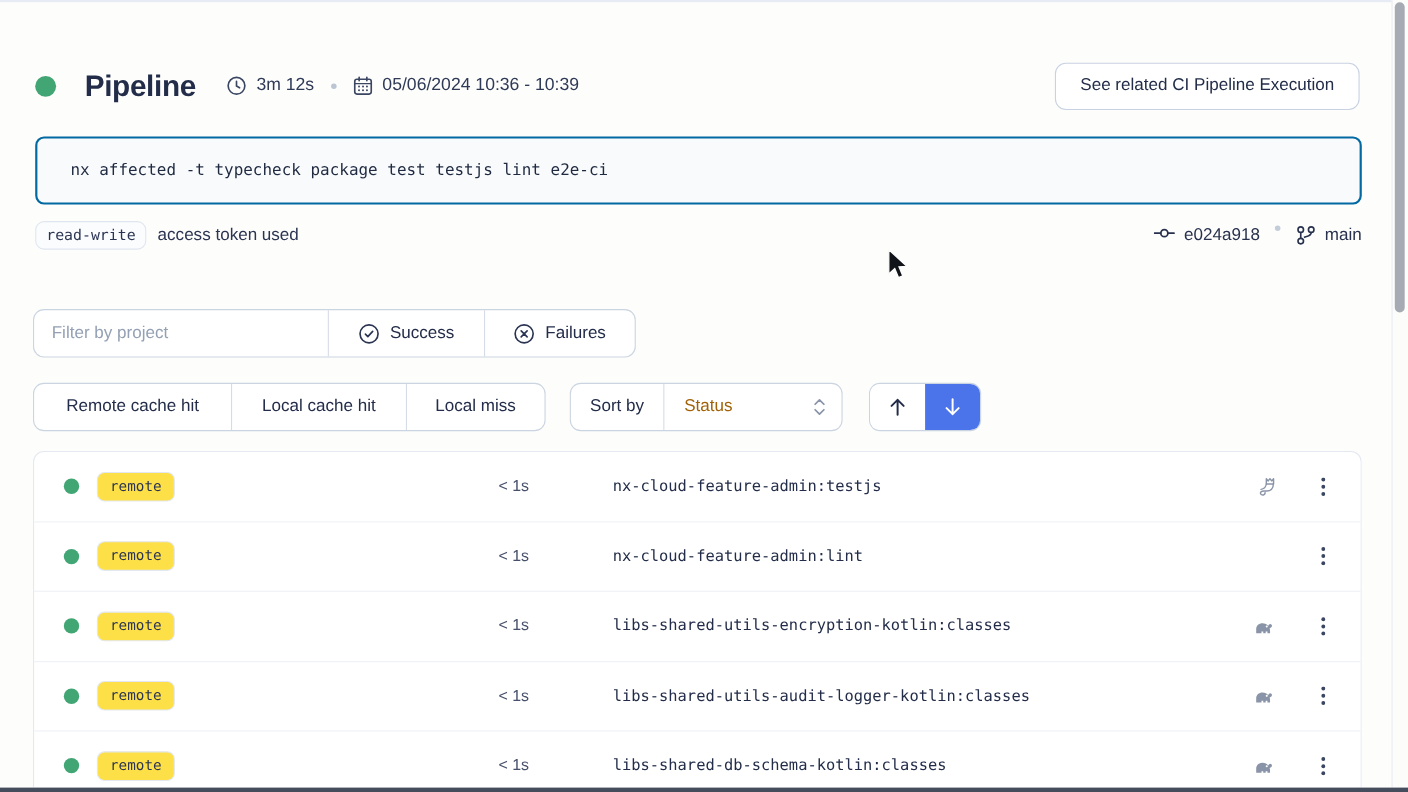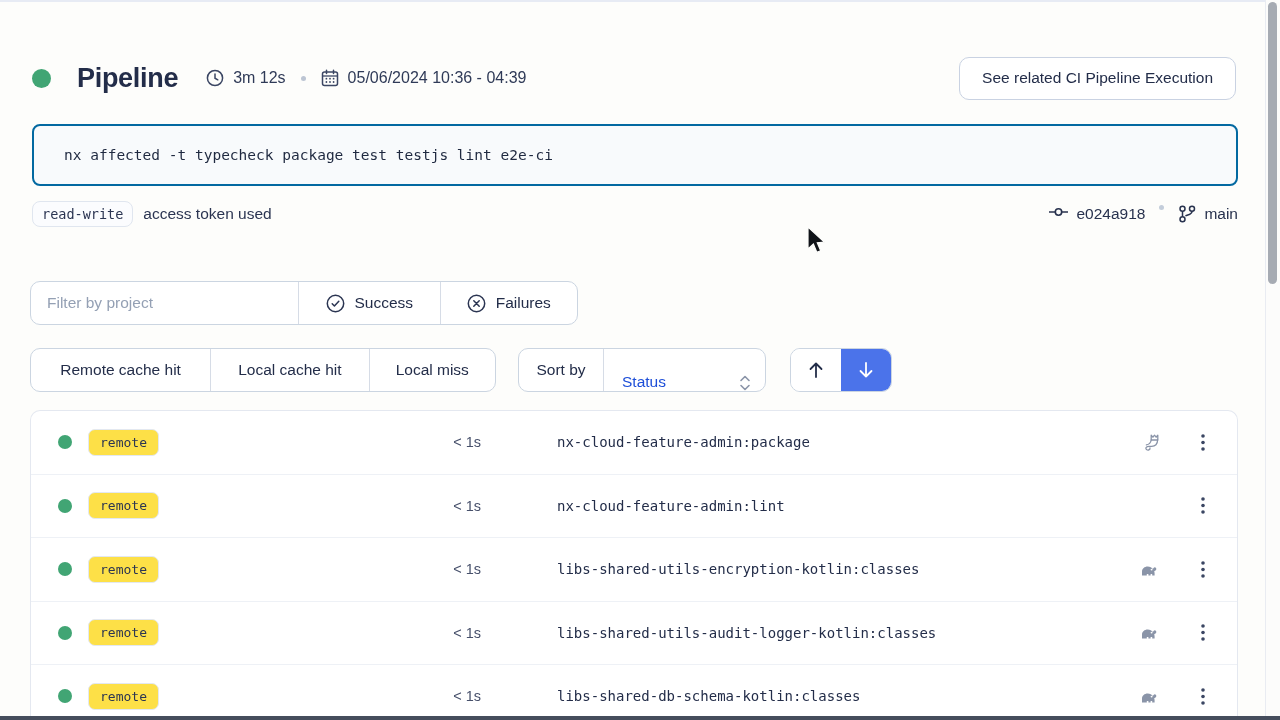--- a/index.html
+++ b/index.html
@@ -56,22 +56,22 @@
   
   .row2-group { position:absolute; top:348px; height:44px; display:flex;
                 background:#fff; border:1px solid #cbd5e1; border-radius:10px; overflow:hidden; }
   #cache-group { left:30px; width:466px;justify-content:flex-end; }
   .cache-btn { border:none; background:transparent; font-size:15.5px; font-weight:500; color:#232d49;
                cursor:pointer; font-family:"Liberation Sans",sans-serif; }
   #cache-remote { width:180px; } #cache-local { width:158px; } #cache-miss { width:126px; }
   #sort-group { left:518px; width:248px; }
   #sort-label { width:84px; display:flex; align-items:center; justify-content:center;
                 font-size:15.5px; font-weight:500; color:#232d49; }
-  #sort-select { flex:1; display:flex; align-items:flex-end; padding:0 14px 0 18px;
-                 font-size:15.5px; font-weight:500; color:#1d4ed8; cursor:pointer; }
+  #sort-select { flex:1; display:flex; align-items:center; padding:0 14px 0 18px;
+                 font-size:15.5px; font-weight:500; color:#a16207; cursor:pointer; }
   #sort-select .chev { margin-left:auto; }
   #arrow-group { left:790px; width:102px; }
   .arrow-btn { width:51px; display:flex; align-items:center; justify-content:center;
                border:none; background:#fff; cursor:pointer; }
   .arrow-btn.active { background:#4b73ea; }
 
   
   #task-list { position:absolute; top:410px; left:30px; right:42px; bottom:4px;
                background:#fff; border:1px solid #e4e8f0; border-bottom:none;
                border-radius:10px 10px 0 0; overflow:hidden; }
@@ -175,21 +175,21 @@
           <use href="#i-clock"></use>
         </svg>
       </span>
     <span>3m 12s</span>
     <span class="sep-dot"></span>
     <span class="icon-sm">
         <svg width="18" height="18" viewBox="0 0 18 18">
           <use href="#i-calendar"></use>
         </svg>
       </span>
-    <span>05/06/2024 10:36 - 04:39</span>
+    <span>05/06/2024 10:36 - 10:39</span>
   </span>
   <button id="related-btn">See related CI Pipeline Execution</button>
 </div>
 
 <div id="command-box" class="mono">nx affected -t typecheck package test testjs lint e2e-ci</div>
 
 <div id="token-row">
   <span id="token-badge" class="mono">read-write</span>
   <span id="token-label">access token used</span>
   <span id="vcs-meta">
@@ -268,21 +268,21 @@
       </span>
   </button>
 </div>
 
 <div id="task-list">
 
   <div class="task-row">
     <span class="status-dot-sm"></span>
     <span class="remote-badge mono">remote</span>
     <span class="duration">&lt; 1s</span>
-    <span class="task-name mono">nx-cloud-feature-admin:package</span>
+    <span class="task-name mono">nx-cloud-feature-admin:testjs</span>
     <span class="tool-icon">
         <svg width="22" height="22" viewBox="0 0 22 22">
           <use href="#i-jest"></use>
         </svg>
       </span>
     <button class="kebab-btn">
         <svg width="4" height="17" viewBox="0 0 4 17">
           <use href="#i-kebab"></use>
         </svg>
       </button>

